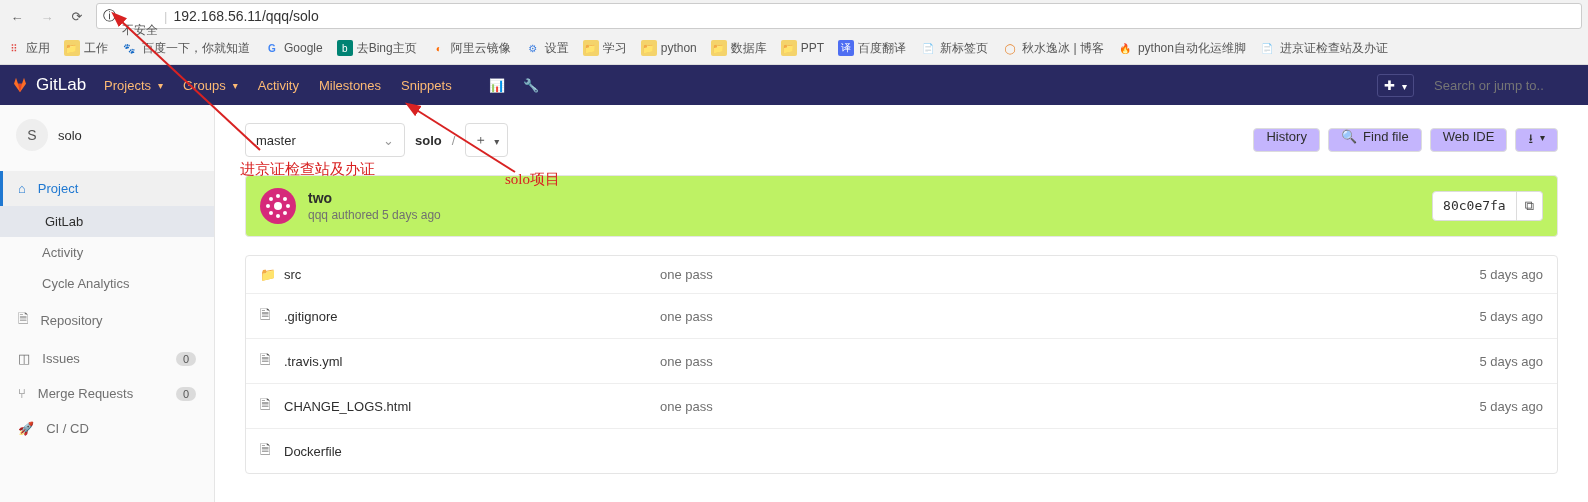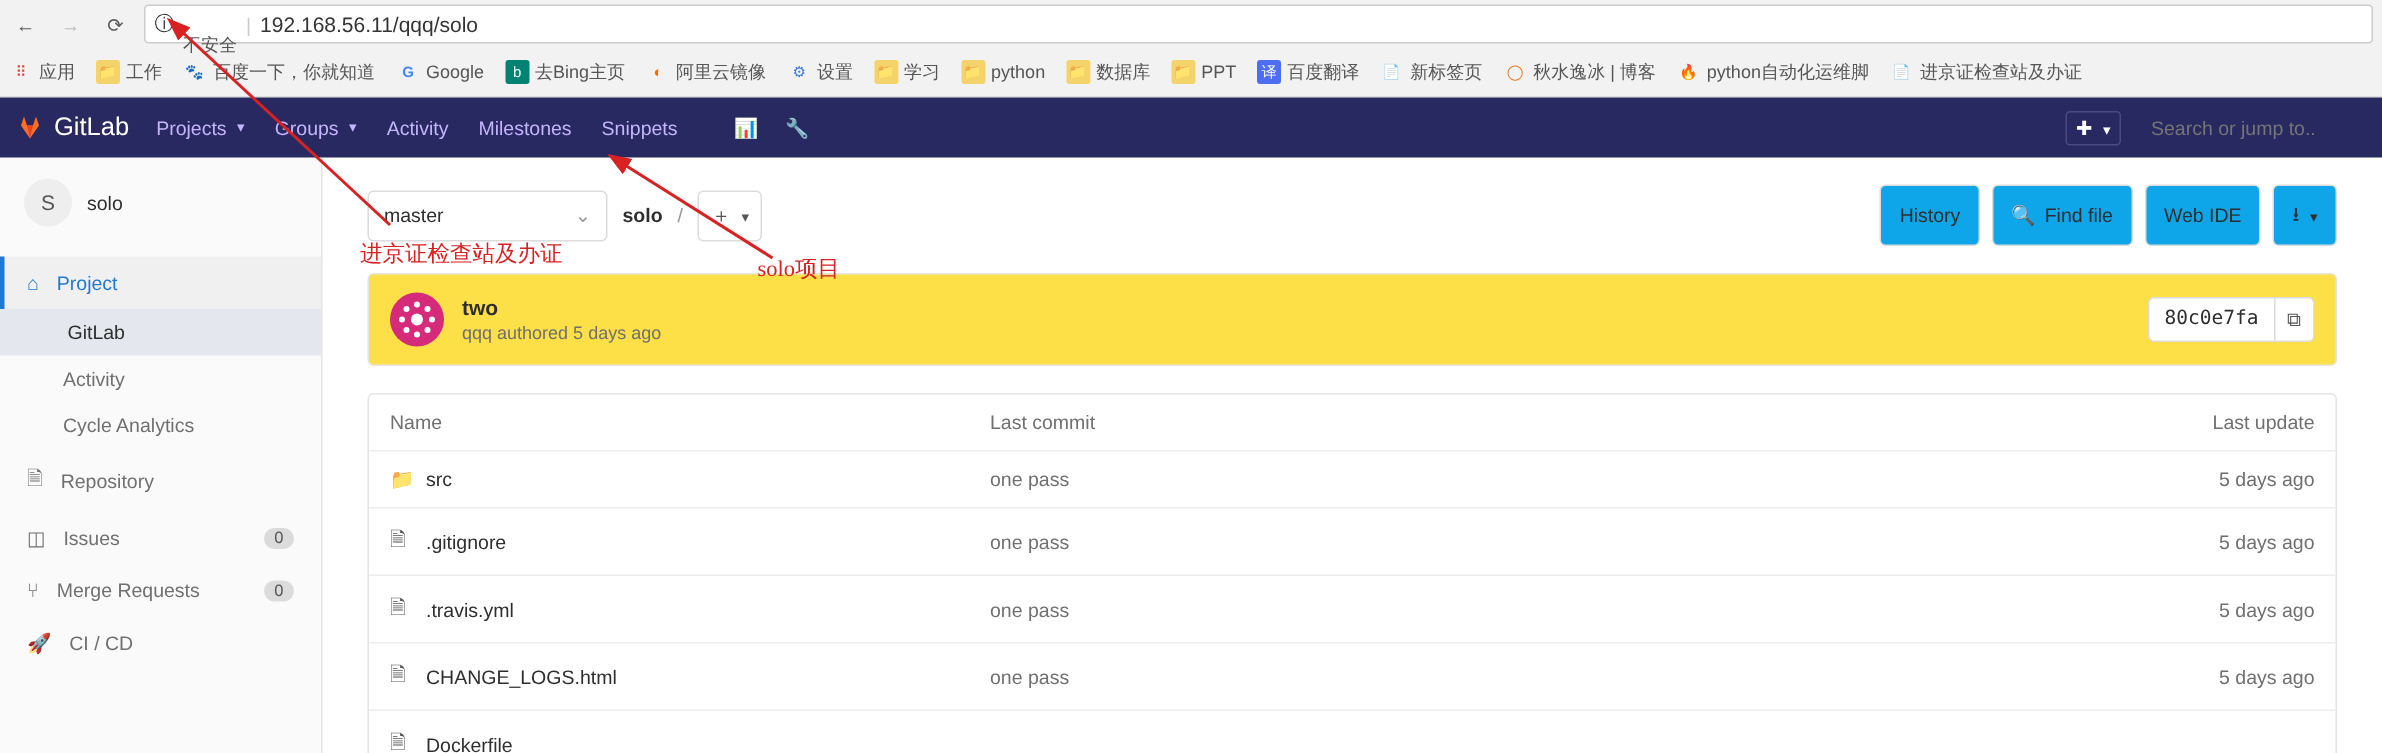--- a/index.html
+++ b/index.html
@@ -16,21 +16,21 @@
   .bookmarks { display:flex; align-items:center; height:32px; padding: 0 6px; gap: 14px; font-size:12px; color:#555; overflow:hidden; white-space:nowrap; }
   .bookmark { display:flex; align-items:center; gap:4px; cursor:pointer; }
   .favicon { width:16px; height:16px; display:flex; align-items:center; justify-content:center; border-radius:2px; font-size:10px; }
   .fav-folder { background:#f4d36b; }
   .fav-apps { color:#e0443e; }
   
   
   .gl-top { background:#292961; height:40px; display:flex; align-items:center; color:#fff; padding:0 12px; gap:18px; position:relative; }
   .gl-logo { display:flex; align-items:center; gap:8px; font-size:17px; }
   .gl-menu { display:flex; gap:20px; font-size:13px; }
-  .gl-menu-item { display:flex; align-items:center; gap:4px; cursor:pointer; color:#c4b5fd; }
+  .gl-menu-item { display:flex; align-items:center; gap:4px; cursor:pointer; color:#fdba74; }
   .gl-top-icons { display:flex; gap:18px; align-items:center; margin-left: 20px; color:#d1d1f0;}
   .gl-right { margin-left:auto; display:flex; align-items:center; gap:12px; }
   .gl-plus-box { display:flex; align-items:center; gap:4px; border:1px solid #4a4a85; padding:3px 6px; border-radius:3px; cursor:pointer; }
   .gl-search { background:transparent; border:none; color:#c9c9e8; font-size:13px; padding:0 8px; width:150px; outline:none; }
   
   
   .gl-body { display:flex; }
   .sidebar { width:215px; background:#fafafa; border-right:1px solid #e5e5e5; height:440px; }
   .project-head { display:flex; align-items:center; gap:10px; padding:14px 16px; }
   .project-avatar { width:32px; height:32px; border-radius:50%; background:#eee; display:flex; align-items:center; justify-content:center; color:#555; font-size:14px; }
@@ -44,23 +44,23 @@
   
   
   .main { flex:1; padding:18px 30px; position:relative; }
   .crumb-row { display:flex; align-items:center; gap:10px; margin-bottom:18px; }
   .branch-sel { border:1px solid #dcdcdc; border-radius:4px; height:34px; width:160px; display:flex; align-items:center; padding:0 10px; color:#2e2e2e; cursor:pointer; }
   .branch-sel .car { margin-left:auto; color:#999; }
   .crumb-root { font-weight:600; }
   .crumb-slash { color:#999; }
   .crumb-plus { border:1px solid #dcdcdc; border-radius:4px; height:34px; display:flex; align-items:center; padding:0 8px; gap:4px; cursor:pointer; color:#555;}
   .toolbar-right { margin-left:auto; display:flex; gap:8px; }
-  .tbtn { border:1px solid #dcdcdc; border-radius:4px; height:41px; display:flex; align-items:center; padding:0 12px; cursor:pointer; color:#2e2e2e; background:#0ea5e9; }
-  
-  .commit-box { border:1px solid #e5e5e5; border-radius:4px; background:#fde047; padding:12px 14px; display:flex; align-items:center; gap:12px; margin-bottom:18px; }
+  .tbtn { border:1px solid #dcdcdc; border-radius:4px; height:24px; display:flex; padding:0 12px; cursor:pointer; color:#2e2e2e; background:#c4b5fd; }
+  
+  .commit-box { border:1px solid #e5e5e5; border-radius:4px; background:#bef264; padding:12px 14px; display:flex; align-items:center; gap:12px; margin-bottom:18px; }
   .commit-avatar { width:36px; height:36px; border-radius:50%; background:#d62a7a; display:flex; align-items:center; justify-content:center; color:#fff; font-size:14px;}
   .commit-info .ctitle { font-weight:600; font-size:14px; color:#2e2e2e;}
   .commit-info .cmeta { font-size:12px; color:#707070; margin-top:2px;}
   .commit-sha { margin-left:auto; display:flex; gap:0; }
   .sha-box { border:1px solid #dcdcdc; border-radius:4px 0 0 4px; padding:6px 10px; font-family:monospace; color:#2e2e2e; background:#fff;}
   .sha-copy { border:1px solid #dcdcdc; border-left:none; border-radius:0 4px 4px 0; padding:6px 8px; cursor:pointer; color:#555; background:#fff;}
   
   
   .ftable { border:1px solid #e5e5e5; border-radius:4px; }
   .ftable .fhead, .ftable .frow { display:flex; align-items:center; padding:11px 14px; border-bottom:1px solid #eee; }
@@ -313,25 +313,20 @@
         <div class="ctitle">two</div>
         <div class="cmeta"><span>qqq</span> <span>authored 5 days ago</span></div>
       </div>
       <div class="commit-sha">
         <div class="sha-box">80c0e7fa</div>
         <div class="sha-copy"><span>⧉</span></div>
       </div>
     </div>
 
     <div class="ftable">
-      <div class="fhead">
-        <div class="fc-name">Name</div>
-        <div class="fc-commit">Last commit</div>
-        <div class="fc-update">Last update</div>
-      </div>
       <div class="frow">
         <div class="fc-name">
             <span class="ficon">📁</span>
             <a class="flink folder">src</a>
           </div>
         <div class="fc-commit">one pass</div>
         <div class="fc-update">5 days ago</div>
       </div>
       <div class="frow">
         <div class="fc-name">

